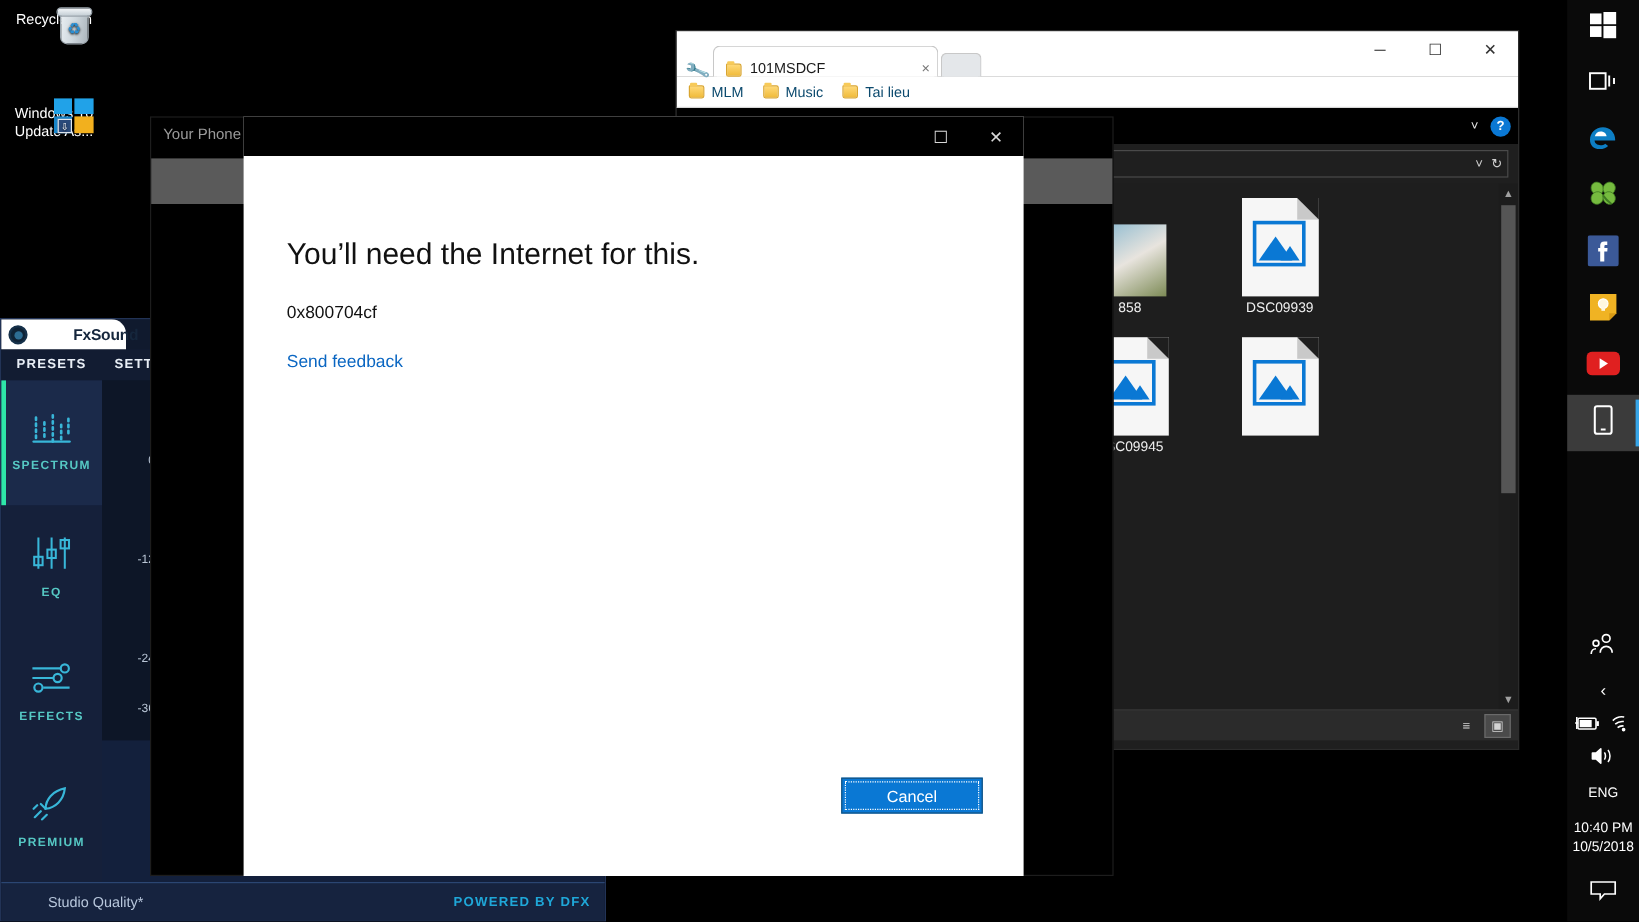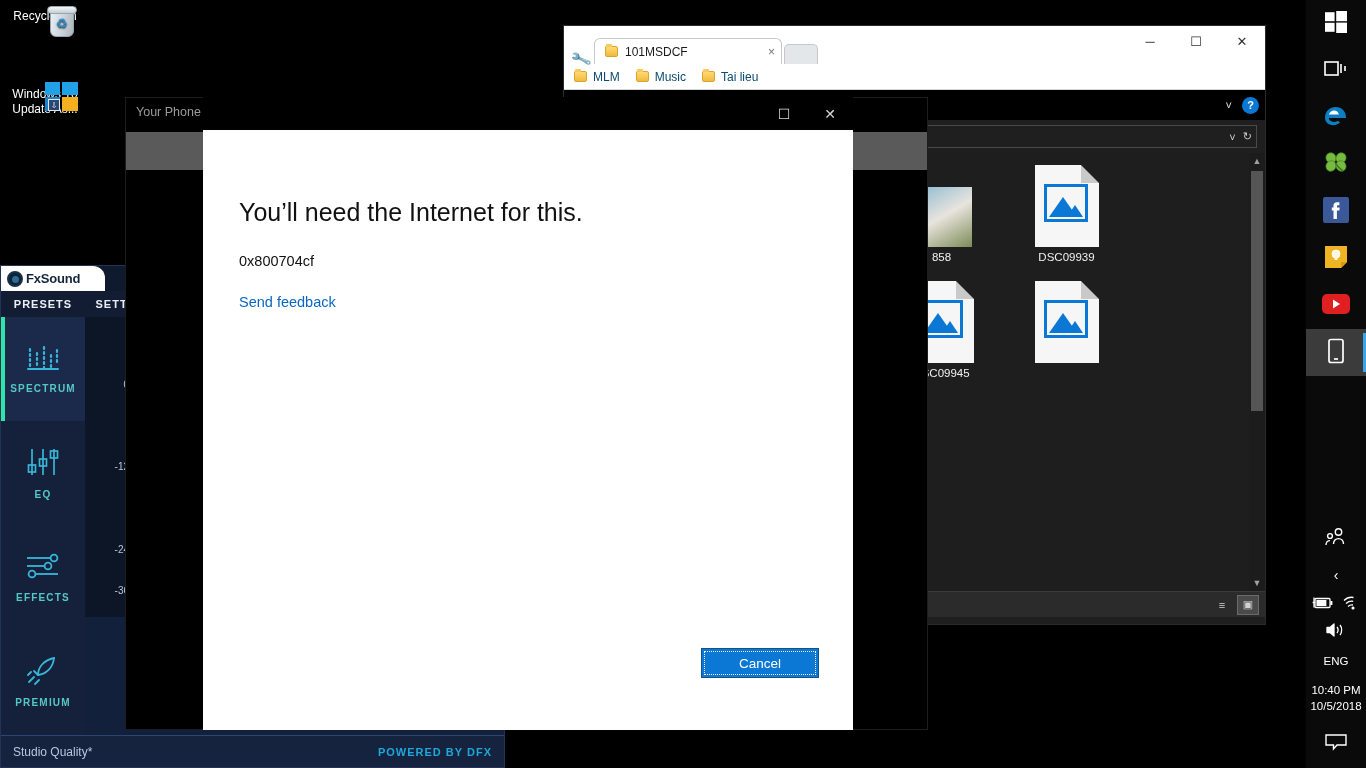--- a/index.html
+++ b/index.html
@@ -22,50 +22,50 @@
   .win-logo i { position: absolute; display: block; background: #21a2e8; }
   .wl1 { left: 0; top: 0; width: 15px; height: 13px; }
   .wl2 { left: 17px; top: 0; width: 16px; height: 13px; }
   .wl3 { left: 0; top: 15px; width: 15px; height: 14px; background: #1784c7 !important; }
   .wl4 { left: 17px; top: 15px; width: 16px; height: 14px; background: #f2b01e !important; }
   .wl-badge { position: absolute; left: 3px; top: 17px; width: 12px; height: 12px; background: #2a4a7a; border: 1px solid #dfe6ee; color: #fff; font-size: 8px; line-height: 11px; text-align: center; }
 
   
   #fxsound { position: absolute; left: 0; top: 265px; width: 505px; height: 503px; background: #101a2e; border: 1px solid #223356; overflow: hidden; }
   .fx-header { position: relative; height: 25px; }
-  .fx-logo-tab { position: absolute; left: 0; top: 0; width: 104px; height: 25px; background: #fff; border-radius: 0 12px 0 0; display: flex; align-items: center; padding-left: 6px; }
+  .fx-logo-tab { position: absolute; left: 0; top: 0; width: 104px; height: 25px; background: #fff; border-radius: 0 12px 0 0; display: flex; align-items: center; padding-left: 6px; gap: 35px; }
   .fx-logo-mark { width: 16px; height: 16px; border-radius: 50%; background: #0f2336; border: 2px solid #16314a; position: relative; flex: none; }
   .fx-logo-mark::after { content: ""; position: absolute; left: 3px; top: 3px; width: 7px; height: 7px; border-radius: 50%; background: #2d6d93; }
   .fx-logo-text { font-size: 13px; font-weight: bold; color: #15263c; margin-left: 3px; letter-spacing: -.2px; }
   .fx-tabs { height: 26px; display: flex; background: #121c32; }
   .fx-tab { width: 84px; text-align: center; font-size: 11px; font-weight: bold; letter-spacing: 1px; color: #e8eef6; line-height: 26px; }
   .fx-body { display: flex; height: 425px; }
   .fx-nav { width: 84px; background: #15203a; position: relative; }
   .fx-nav-item { height: 104px; position: relative; display: flex; flex-direction: column; align-items: center; justify-content: center; color: #56c8c4; font-size: 10px; font-weight: bold; letter-spacing: 1.2px; }
   .fx-nav-item.active { background: #1b2a4a; }
   .fx-nav-item.active::before { content: ""; position: absolute; left: 0; top: 0; bottom: 0; width: 4px; background: #2ee6a8; }
   .fx-nav-ico { margin-bottom: 10px; }
   .fx-main { flex: 1; background: #0d1627; position: relative; }
   .fx-scale { position: absolute; left: 0; top: 0; width: 48px; height: 300px; color: #b9c6d6; font-size: 10px; }
   .fx-scale div { position: absolute; right: 4px; }
   .fx-ticks { position: absolute; left: 46px; top: 0; width: 12px; height: 300px; }
   .fx-ticks i { position: absolute; left: 0; width: 8px; height: 1px; background: #2a5c6b; }
   .fx-lower { position: absolute; left: 0; right: 0; top: 300px; bottom: 0; background: #13203c; }
   .fx-footer { position: absolute; left: 0; right: 0; bottom: 0; height: 32px; border-top: 1px solid #2b4673; display: flex; align-items: center; justify-content: space-between; padding: 0 12px; background: #16233f; }
-  .fx-footer .sq { color: #b8c7dc; font-size: 12px; }
+  .fx-footer .sq { color: #b8c7dc; font-size: 12px; margin-left: 27px; }
   .fx-footer .pwr { color: #1fa7d8; font-size: 11px; font-weight: bold; letter-spacing: 1px; }
 
   
   #explorer { position: absolute; left: 563px; top: 25px; width: 703px; height: 600px; background: #1f1f1f; border: 1px solid #2b2b2b; }
   .ex-titlebar { height: 38px; background: #fff; position: relative; }
   .ex-winbtns { position: absolute; right: 0; top: 0; display: flex; }
   .ex-winbtn { width: 46px; height: 30px; display: flex; align-items: center; justify-content: center; color: #333; font-size: 13px; }
   .ex-wrench { position: absolute; left: 8px; top: 24px; color: #3a3a3a; font-size: 15px; transform: rotate(-20deg); }
   .ex-tabstrip { position: absolute; left: 30px; top: 12px; display: flex; align-items: flex-end; height: 26px; }
-  .ex-tab { height: 26px; background: #fff; border: 1px solid #c8c8c8; border-bottom: none; border-radius: 6px 6px 0 0; display: flex; align-items: center; padding: 0 6px 0 10px; min-width: 188px; }
+  .ex-tab { height: 26px; background: #fff; border: 1px solid #c8c8c8; border-bottom: none; border-radius: 6px 6px 0 0; display: flex; align-items: flex-end; padding: 0 6px 0 10px; min-width: 188px; }
   .ex-tab .folder { margin-right: 7px; }
   .ex-tab .tlabel { font-size: 12px; color: #1a1a1a; flex: 1; }
   .ex-tab .tclose { color: #777; font-size: 12px; padding-left: 10px; }
   .ex-newtab { width: 34px; height: 20px; background: #e4e7ea; border: 1px solid #c8c8c8; border-bottom: none; border-radius: 5px 5px 0 0; margin-left: 2px; }
   .ex-bookmarks { height: 26px; background: #fff; border-bottom: 1px solid #d6d6d6; display: flex; align-items: center; padding-left: 10px; gap: 16px; }
   .bm { display: flex; align-items: center; font-size: 12px; color: #0c4a6e; gap: 6px; }
   .folder { width: 13px; height: 11px; background: linear-gradient(180deg,#ffd977,#f0bb3c); border: 1px solid #d9a530; border-radius: 1px 2px 2px 2px; position: relative; flex: none; }
   .folder::before { content: ""; position: absolute; left: 0; top: -3px; width: 6px; height: 3px; background: #f7ca59; border-radius: 1px 1px 0 0; }
   .ex-ribbonrow { height: 30px; background: #000; position: relative; }
   .ex-ribbon-right { position: absolute; right: 6px; top: 0; height: 30px; display: flex; align-items: center; gap: 10px; }

